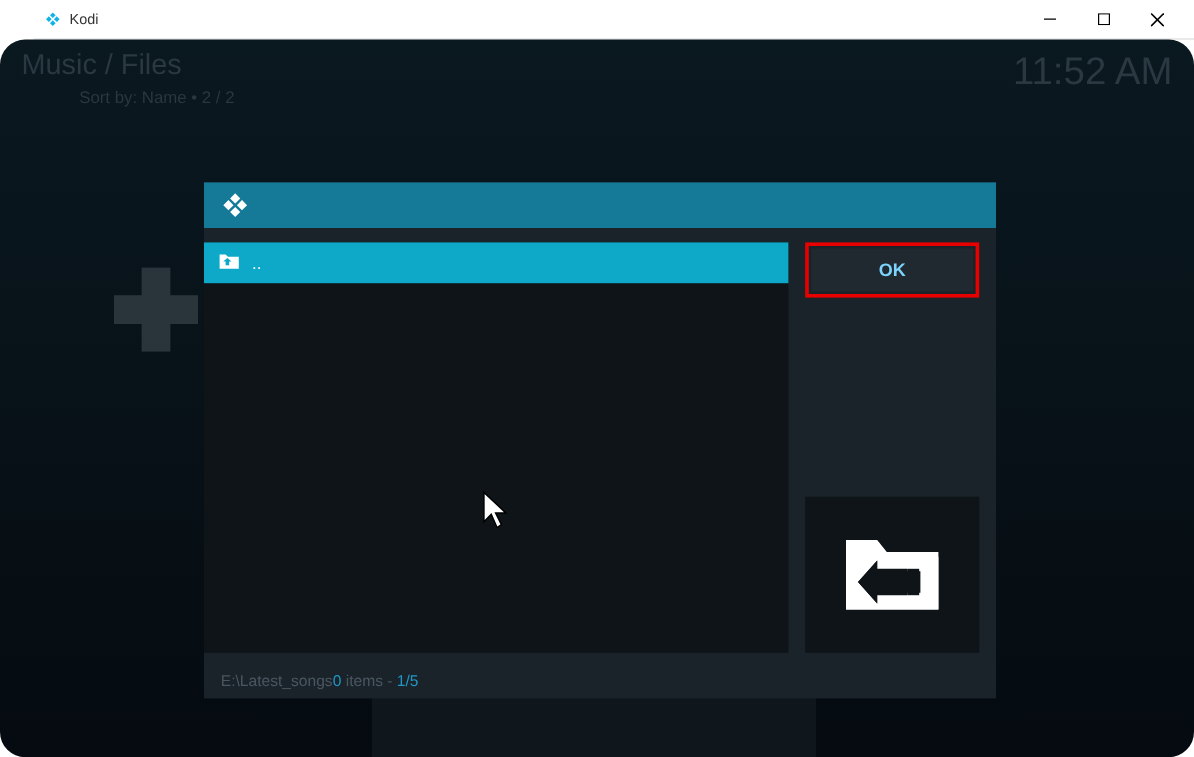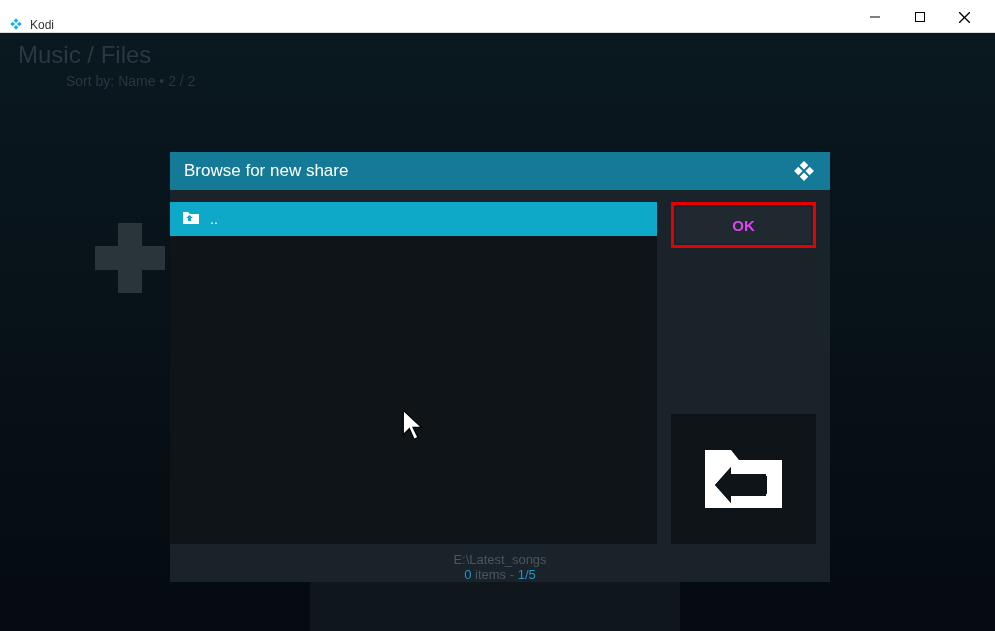--- a/index.html
+++ b/index.html
@@ -12,23 +12,24 @@
       width: 995px;
       height: 631px;
       background: #fff;
       overflow: hidden;
       position: relative;
     }
     .titlebar {
       height: 33px;
       background: #fff;
       display: flex;
-      align-items: flex-end;
+      align-items: center;
       padding: 0 8px;
       border-bottom: 1px solid #ddd;
+      margin-left: 28px;
     }
     .titlebar-icon {
       width: 16px;
       height: 16px;
       margin-right: 6px;
     }
     .titlebar-title {
       font-size: 12px;
       color: #333;
     }
@@ -44,20 +45,21 @@
       align-items: center;
       justify-content: center;
       cursor: pointer;
     }
     .kodi-bg {
       position: relative;
       width: 100%;
       height: 598px;
       background: linear-gradient(to bottom, #0a1820 0%, #050b10 100%);
       overflow: hidden;
+      border-radius: 21px;
     }
     .kodi-header {
       position: absolute;
       top: 8px;
       left: 18px;
       right: 18px;
       display: flex;
       justify-content: space-between;
       align-items: flex-start;
       color: #3a4a55;
@@ -152,21 +154,21 @@
       font-size: 14px;
     }
     .right-panel {
       width: 145px;
       display: flex;
       flex-direction: column;
     }
     .action-btn {
       height: 36px;
       background: #20292f;
-      color: #d946ef;
+      color: #7dd3fc;
       display: flex;
       align-items: center;
       justify-content: center;
       font-size: 15px;
       font-weight: bold;
       cursor: pointer;
       margin-bottom: 6px;
     }
     .ok-highlight {
       border: 3px solid #e80000;
@@ -185,21 +187,20 @@
       align-items: center;
       justify-content: center;
     }
     .dialog-footer {
       height: 30px;
       display: flex;
       justify-content: flex-start;
       align-items: center;
       padding: 0 14px;
       font-size: 13px;
-      flex-direction: column;
     }
     .footer-path {
       color: #4a5660;
     }
     .footer-items {
       color: #4a5660;
     }
     .footer-accent {
       color: #2196c4;
     }
@@ -255,29 +256,29 @@
   </div>
 </div>
 
 <div class="kodi-bg">
 
   <div class="kodi-header">
     <div>
       <div class="kodi-breadcrumb">Music / Files</div>
       <div class="kodi-sort">Sort by: Name  •  2 / 2</div>
     </div>
+    <div class="kodi-time">11:52 AM</div>
   </div>
 
   <div class="plus-decoration"></div>
 
   <div class="bottom-strip"></div>
 
   <div class="dialog">
     <div class="dialog-header">
-      <span class="dialog-title">Browse for new share</span>
       <span class="dialog-kodi-logo">
         <svg viewBox="0 0 24 24">
             <g transform="rotate(45 12 12)">
               <rect x="5" y="5" width="6" height="6" fill="#fff"></rect>
               <rect x="13" y="5" width="6" height="6" fill="#fff"></rect>
               <rect x="5" y="13" width="6" height="6" fill="#fff"></rect>
               <rect x="13" y="13" width="6" height="6" fill="#fff"></rect>
             </g>
           </svg>
       </span>

